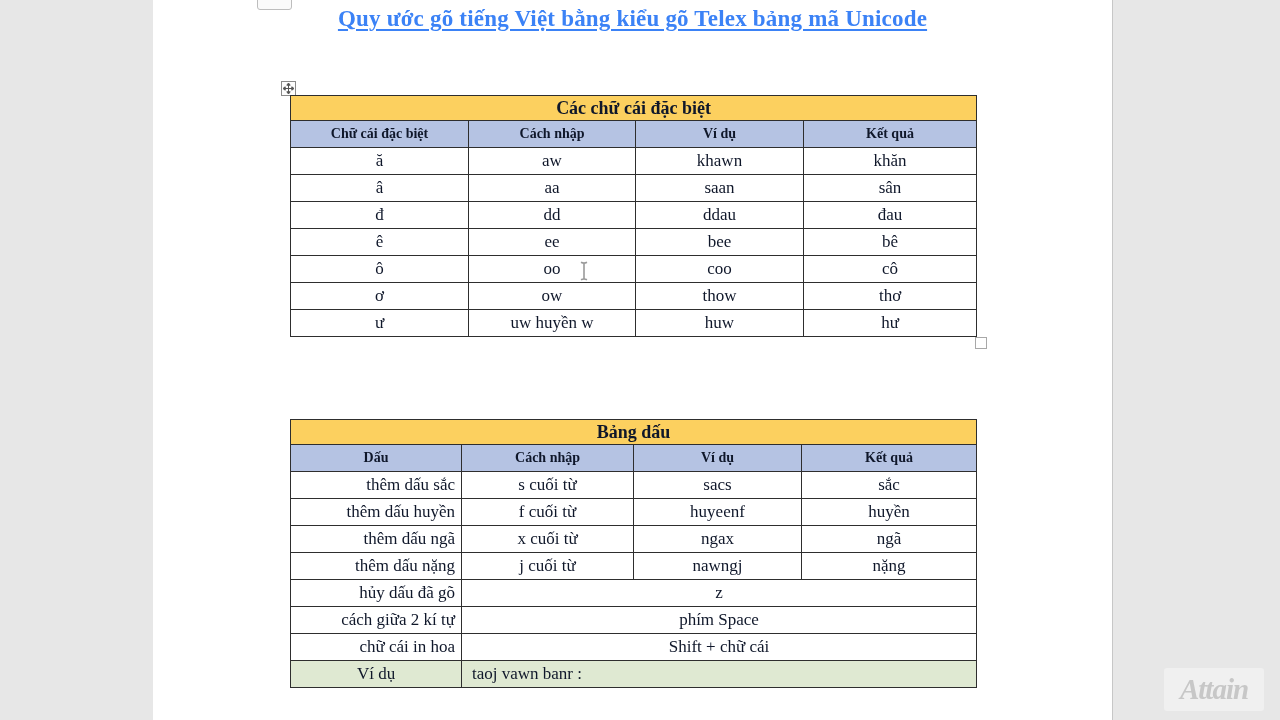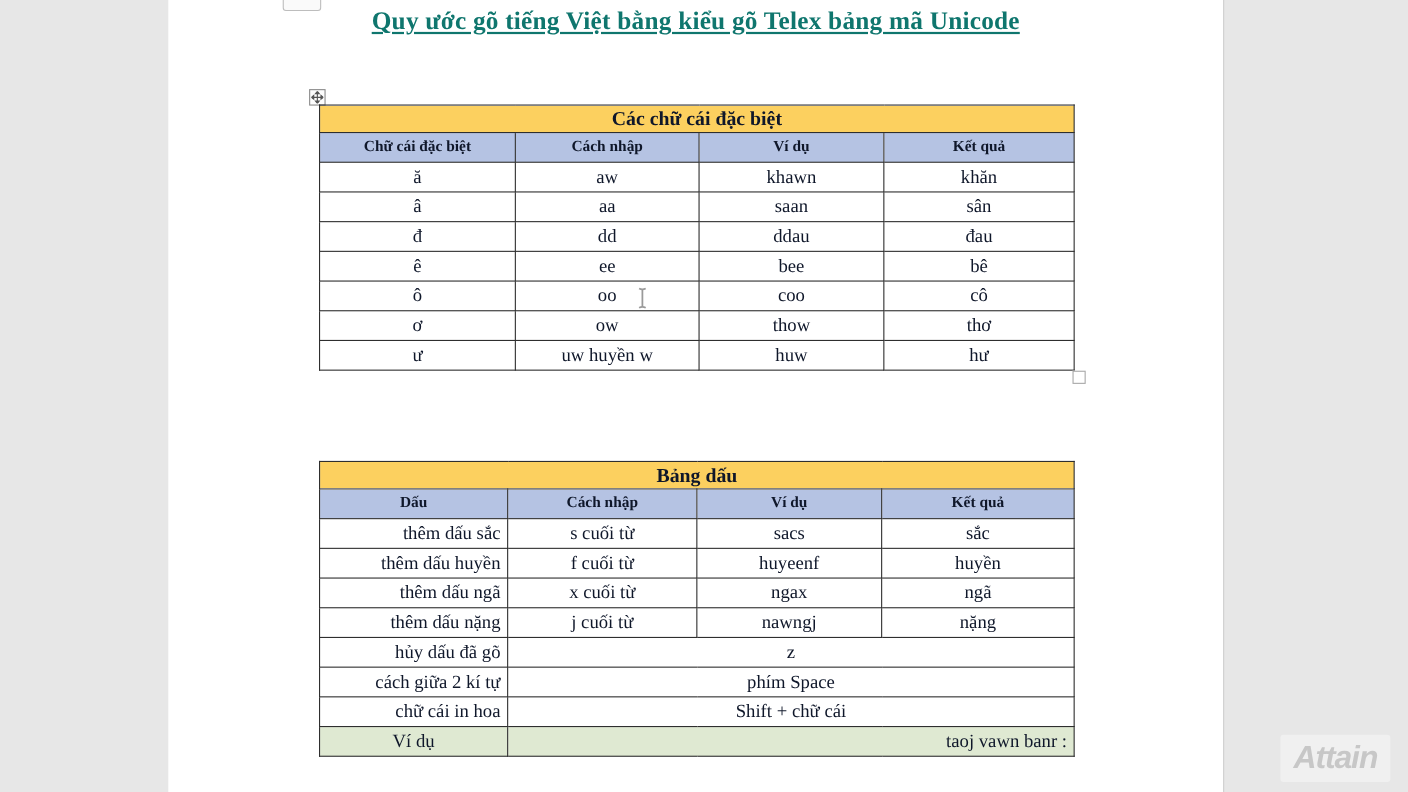--- a/index.html
+++ b/index.html
@@ -21,21 +21,21 @@
     border-right: 1px solid #c7c7c7;
   }
   .doc-title {
     position: absolute;
     top: 6px;
     left: 0;
     width: 100%;
     text-align: center;
     font-size: 23px;
     font-weight: bold;
-    color: #0f766e;
+    color: #3b82f6;
     text-decoration: underline;
     text-decoration-thickness: 2px;
     text-underline-offset: 3px;
     letter-spacing: 0.2px;
   }
   .top-artifact {
     position: absolute;
     left: 104px;           
     top: -6px;
     width: 33px;
@@ -101,35 +101,35 @@
   }
   .doc-table td.colhead {
     font-size: 14px;
     font-weight: bold;
   }
   #table2 td.leftcell {
     text-align: right;
     padding-left: 10px;
   }
   #table2 td.example-value {
-    text-align: right;
+    text-align: left;
     padding-left: 10px;
   }
   .watermark {
     position: absolute;
     right: 16px;
     bottom: 9px;
     width: 100px;
     height: 43px;
     background: #f0f0f0;
     border-radius: 3px;
     display: flex;
     align-items: center;
     justify-content: center;
-    font-family: Liberation Sans, sans-serif;
+    font-family: Liberation Serif, serif;
     font-weight: bold;
     font-style: italic;
     font-size: 29px;
     color: #c7c7c7;
     letter-spacing: -1px;
   }
 </style>
 </head>
 <body>
 

